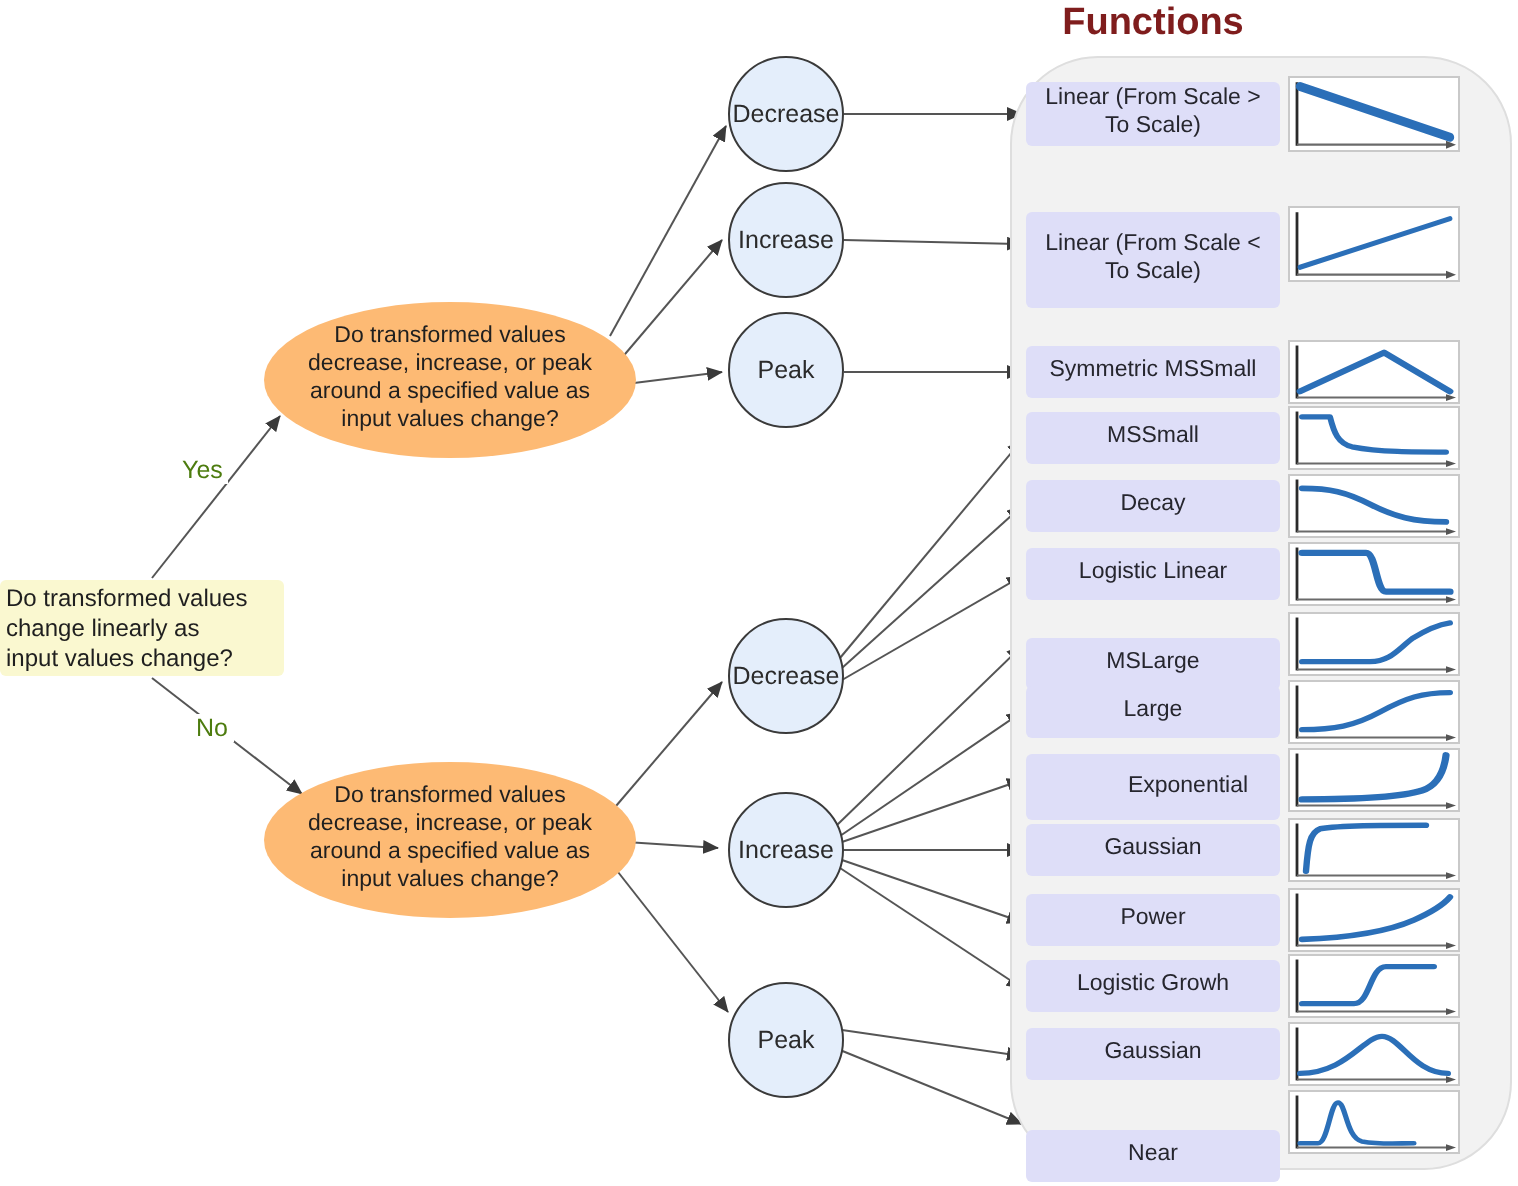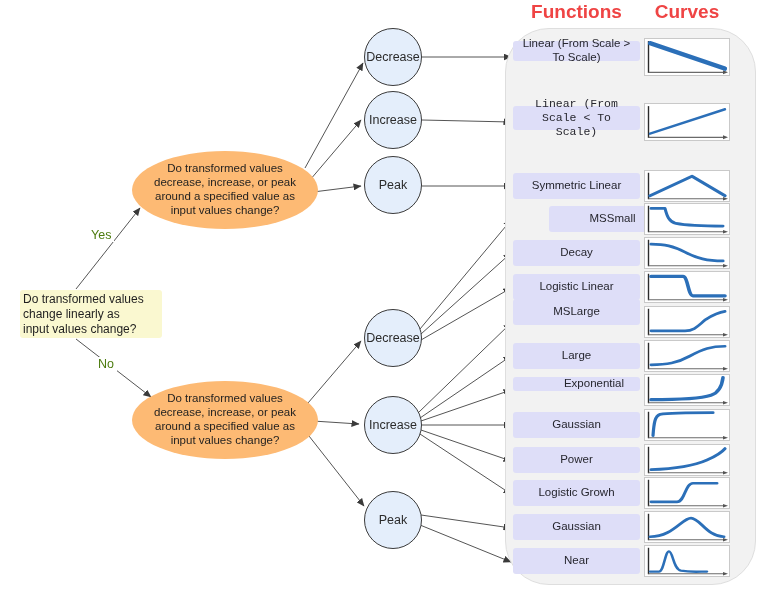--- a/index.html
+++ b/index.html
@@ -2,21 +2,21 @@
 <html><head>
 <meta charset="utf-8">
 <style>
   html,body{margin:0;padding:0;background:#fff;}
   .canvas{
     position:relative;width:759px;height:593px;background:#ffffff;
     font-family:"Liberation Sans", sans-serif;color:#1f1f1f;overflow:hidden;
   }
   .layer{position:absolute;left:0;top:0;width:759px;height:593px;pointer-events:none;}
   .rootbox{
-    position:absolute;left:20px;top:290px;width:142px;height:48px;
+    position:absolute;left:0;top:290px;width:142px;height:48px;
     background:#faf8d0;border-radius:3px;display:flex;align-items:center;
     font-size:12px;line-height:1.25;padding:2px 18px 2px 3px;box-sizing:border-box;
   }
   .branch-label{
     position:absolute;font-size:12.5px;color:#4d7c0f;background:#ffffff;padding:0 3px;
   }
   .decision-ellipse{
     position:absolute;width:186px;height:78px;background:#fdba74;border-radius:50%;
     display:flex;align-items:center;justify-content:center;text-align:center;
     font-size:11.5px;line-height:1.2;padding:6px 10px;box-sizing:border-box;
@@ -24,21 +24,21 @@
   .circle-node{
     position:absolute;width:58px;height:58px;border-radius:50%;
     background:#e4eefb;border:1.4px solid #3a3a3a;box-sizing:border-box;
     display:flex;align-items:center;justify-content:center;font-size:12.5px;color:#2b2b2b;
   }
   .panel{
     position:absolute;left:505px;top:28px;width:251px;height:557px;
     background:#f2f2f2;border:1.5px solid #dedede;border-radius:44px;box-sizing:border-box;
   }
   .col-header{
-    position:absolute;top:1px;font-size:19px;font-weight:bold;color:#ef4444;text-align:center;
+    position:absolute;top:1px;font-size:19px;font-weight:bold;color:#7f1d1d;text-align:center;
   }
   .fn-label{
     position:absolute;left:513px;width:127px;background:#dedef8;border-radius:3px;
     display:flex;align-items:center;justify-content:center;text-align:center;
     font-size:11.5px;line-height:1.2;color:#26262e;padding:0 8px;box-sizing:border-box;
   }
   .fn-curve{
     position:absolute;left:644px;width:86px;background:#ffffff;border:1px solid #c9c9c9;
     box-sizing:border-box;
   }
@@ -77,66 +77,65 @@
       <line x1="421" y1="430" x2="511" y2="461"></line>
       <line x1="420" y1="434" x2="511" y2="494"></line>
       <line x1="421" y1="515" x2="511" y2="528"></line>
       <line x1="420" y1="525" x2="511" y2="562"></line>
     </g>
   </svg>
 
   <div class="panel"></div>
 
   <div class="col-header" style="left:513px;width:127px;">Functions</div>
-  <div class="col-header" style="left:644px;width:86px;">Curves</div>
 
   <div class="rootbox">Do transformed values change linearly as input values change?</div>
 
   <div class="branch-label" style="left:88px;top:228px;">Yes</div>
   <div class="branch-label" style="left:95px;top:357px;">No</div>
 
   <div class="decision-ellipse" style="left:132px;top:151px;">Do transformed values decrease, increase, or peak around a specified value as input values change?</div>
   <div class="decision-ellipse" style="left:132px;top:381px;">Do transformed values decrease, increase, or peak around a specified value as input values change?</div>
 
   <div class="circle-node" style="left:364px;top:28px;">Decrease</div>
   <div class="circle-node" style="left:364px;top:91px;">Increase</div>
   <div class="circle-node" style="left:364px;top:156px;">Peak</div>
   <div class="circle-node" style="left:364px;top:309px;">Decrease</div>
   <div class="circle-node" style="left:364px;top:396px;">Increase</div>
   <div class="circle-node" style="left:364px;top:491px;">Peak</div>
 
   <div id="function-rows">
-      <div class="fn-label" style="top: 41px; height: 20px;">Linear (From Scale &gt; To Scale)</div>
+      <div class="fn-label" style="top: 41px; height: 32px;">Linear (From Scale &gt; To Scale)</div>
       <div class="fn-curve" style="top: 38px; height: 38px;">
         <svg viewBox="0 0 84 34" preserveAspectRatio="none">
           <line x1="3.5" y1="2" x2="3.5" y2="32" stroke="#2b2b2b" stroke-width="1.4"></line>
           <line x1="3.5" y1="31.5" x2="79" y2="31.5" stroke="#6a6a6a" stroke-width="1.1"></line>
           <path d="M 78,29.6 L 83,31.5 L 78,33.4 z" fill="#555"></path>
           <path d="M 5,4 L 80,28" fill="none" stroke="#2b6fb8" stroke-width="4.2" stroke-linecap="round" stroke-linejoin="round"></path>
         </svg>
       </div>
-      <div class="fn-label" style="top: 106px; height: 24px; font-family: Liberation Mono, monospace;">Linear (From Scale &lt; To Scale)</div>
+      <div class="fn-label" style="top: 106px; height: 48px;">Linear (From Scale &lt; To Scale)</div>
       <div class="fn-curve" style="top: 103px; height: 38px;">
         <svg viewBox="0 0 84 34" preserveAspectRatio="none">
           <line x1="3.5" y1="2" x2="3.5" y2="32" stroke="#2b2b2b" stroke-width="1.4"></line>
           <line x1="3.5" y1="31.5" x2="79" y2="31.5" stroke="#6a6a6a" stroke-width="1.1"></line>
           <path d="M 78,29.6 L 83,31.5 L 78,33.4 z" fill="#555"></path>
           <path d="M 5,28 L 80,5" fill="none" stroke="#2b6fb8" stroke-width="2.4" stroke-linecap="round" stroke-linejoin="round"></path>
         </svg>
       </div>
-      <div class="fn-label" style="top: 173px; height: 26px;">Symmetric Linear</div>
+      <div class="fn-label" style="top: 173px; height: 26px;">Symmetric MSSmall</div>
       <div class="fn-curve" style="top: 170px; height: 32px;">
         <svg viewBox="0 0 84 34" preserveAspectRatio="none">
           <line x1="3.5" y1="2" x2="3.5" y2="32" stroke="#2b2b2b" stroke-width="1.4"></line>
           <line x1="3.5" y1="31.5" x2="79" y2="31.5" stroke="#6a6a6a" stroke-width="1.1"></line>
           <path d="M 78,29.6 L 83,31.5 L 78,33.4 z" fill="#555"></path>
           <path d="M 5,28 L 47,6 L 80,28" fill="none" stroke="#2b6fb8" stroke-width="3.4" stroke-linecap="round" stroke-linejoin="round"></path>
         </svg>
       </div>
-      <div class="fn-label" style="top: 206px; height: 26px; margin-left: 36px;">MSSmall</div>
+      <div class="fn-label" style="top: 206px; height: 26px;">MSSmall</div>
       <div class="fn-curve" style="top: 203px; height: 32px;">
         <svg viewBox="0 0 84 34" preserveAspectRatio="none">
           <line x1="3.5" y1="2" x2="3.5" y2="32" stroke="#2b2b2b" stroke-width="1.4"></line>
           <line x1="3.5" y1="31.5" x2="79" y2="31.5" stroke="#6a6a6a" stroke-width="1.1"></line>
           <path d="M 78,29.6 L 83,31.5 L 78,33.4 z" fill="#555"></path>
           <path d="M 6,5 L 20,5 C 22,14 24,20 31,22 C 45,25 62,25 78,25" fill="none" stroke="#2b6fb8" stroke-width="3" stroke-linecap="round" stroke-linejoin="round"></path>
         </svg>
       </div>
       <div class="fn-label" style="top: 240px; height: 26px;">Decay</div>
       <div class="fn-curve" style="top: 237px; height: 32px;">
@@ -149,39 +148,39 @@
       </div>
       <div class="fn-label" style="top: 274px; height: 26px;">Logistic Linear</div>
       <div class="fn-curve" style="top: 271px; height: 32px;">
         <svg viewBox="0 0 84 34" preserveAspectRatio="none">
           <line x1="3.5" y1="2" x2="3.5" y2="32" stroke="#2b2b2b" stroke-width="1.4"></line>
           <line x1="3.5" y1="31.5" x2="79" y2="31.5" stroke="#6a6a6a" stroke-width="1.1"></line>
           <path d="M 78,29.6 L 83,31.5 L 78,33.4 z" fill="#555"></path>
           <path d="M 6,5 L 38,5 C 43,5 43,27 48,27 L 80,27" fill="none" stroke="#2b6fb8" stroke-width="3.6" stroke-linecap="round" stroke-linejoin="round"></path>
         </svg>
       </div>
-      <div class="fn-label" style="top: 299px; height: 26px;">MSLarge</div>
+      <div class="fn-label" style="top: 319px; height: 26px;">MSLarge</div>
       <div class="fn-curve" style="top: 306px; height: 32px;">
         <svg viewBox="0 0 84 34" preserveAspectRatio="none">
           <line x1="3.5" y1="2" x2="3.5" y2="32" stroke="#2b2b2b" stroke-width="1.4"></line>
           <line x1="3.5" y1="31.5" x2="79" y2="31.5" stroke="#6a6a6a" stroke-width="1.1"></line>
           <path d="M 78,29.6 L 83,31.5 L 78,33.4 z" fill="#555"></path>
           <path d="M 6,27 L 40,27 C 50,27 54,20 61,14 C 68,9 74,6 80,5" fill="none" stroke="#2b6fb8" stroke-width="3" stroke-linecap="round" stroke-linejoin="round"></path>
         </svg>
       </div>
       <div class="fn-label" style="top: 343px; height: 26px;">Large</div>
       <div class="fn-curve" style="top: 340px; height: 32px;">
         <svg viewBox="0 0 84 34" preserveAspectRatio="none">
           <line x1="3.5" y1="2" x2="3.5" y2="32" stroke="#2b2b2b" stroke-width="1.4"></line>
           <line x1="3.5" y1="31.5" x2="79" y2="31.5" stroke="#6a6a6a" stroke-width="1.1"></line>
           <path d="M 78,29.6 L 83,31.5 L 78,33.4 z" fill="#555"></path>
           <path d="M 6,27 C 22,27 32,25 45,17 C 58,9 66,6 80,6" fill="none" stroke="#2b6fb8" stroke-width="3" stroke-linecap="round" stroke-linejoin="round"></path>
         </svg>
       </div>
-      <div class="fn-label" style="top: 377px; height: 14px; padding-left: 43px;">Exponential</div>
+      <div class="fn-label" style="top: 377px; height: 33px; padding-left: 43px;">Exponential</div>
       <div class="fn-curve" style="top: 374px; height: 32px;">
         <svg viewBox="0 0 84 34" preserveAspectRatio="none">
           <line x1="3.5" y1="2" x2="3.5" y2="32" stroke="#2b2b2b" stroke-width="1.4"></line>
           <line x1="3.5" y1="31.5" x2="79" y2="31.5" stroke="#6a6a6a" stroke-width="1.1"></line>
           <path d="M 78,29.6 L 83,31.5 L 78,33.4 z" fill="#555"></path>
           <path d="M 6,28 C 30,28 55,27 66,23 C 74,20 77,12 78,3" fill="none" stroke="#2b6fb8" stroke-width="3.6" stroke-linecap="round" stroke-linejoin="round"></path>
         </svg>
       </div>
       <div class="fn-label" style="top: 412px; height: 26px;">Gaussian</div>
       <div class="fn-curve" style="top: 409px; height: 32px;">
@@ -212,21 +211,21 @@
       </div>
       <div class="fn-label" style="top: 514px; height: 26px;">Gaussian</div>
       <div class="fn-curve" style="top: 511px; height: 32px;">
         <svg viewBox="0 0 84 34" preserveAspectRatio="none">
           <line x1="3.5" y1="2" x2="3.5" y2="32" stroke="#2b2b2b" stroke-width="1.4"></line>
           <line x1="3.5" y1="31.5" x2="79" y2="31.5" stroke="#6a6a6a" stroke-width="1.1"></line>
           <path d="M 78,29.6 L 83,31.5 L 78,33.4 z" fill="#555"></path>
           <path d="M 5,28 C 28,28 37,7 46,7 C 55,7 62,28 79,28" fill="none" stroke="#2b6fb8" stroke-width="3" stroke-linecap="round" stroke-linejoin="round"></path>
         </svg>
       </div>
-      <div class="fn-label" style="top: 548px; height: 26px;">Near</div>
+      <div class="fn-label" style="top: 565px; height: 26px;">Near</div>
       <div class="fn-curve" style="top: 545px; height: 32px;">
         <svg viewBox="0 0 84 34" preserveAspectRatio="none">
           <line x1="3.5" y1="2" x2="3.5" y2="32" stroke="#2b2b2b" stroke-width="1.4"></line>
           <line x1="3.5" y1="31.5" x2="79" y2="31.5" stroke="#6a6a6a" stroke-width="1.1"></line>
           <path d="M 78,29.6 L 83,31.5 L 78,33.4 z" fill="#555"></path>
           <path d="M 5,29 L 14,29 C 19,29 20,6 24,6 C 28,6 28,26 36,28 C 46,30 54,29 62,29" fill="none" stroke="#2b6fb8" stroke-width="2.6" stroke-linecap="round" stroke-linejoin="round"></path>
         </svg>
       </div>
     </div>
 </div>

